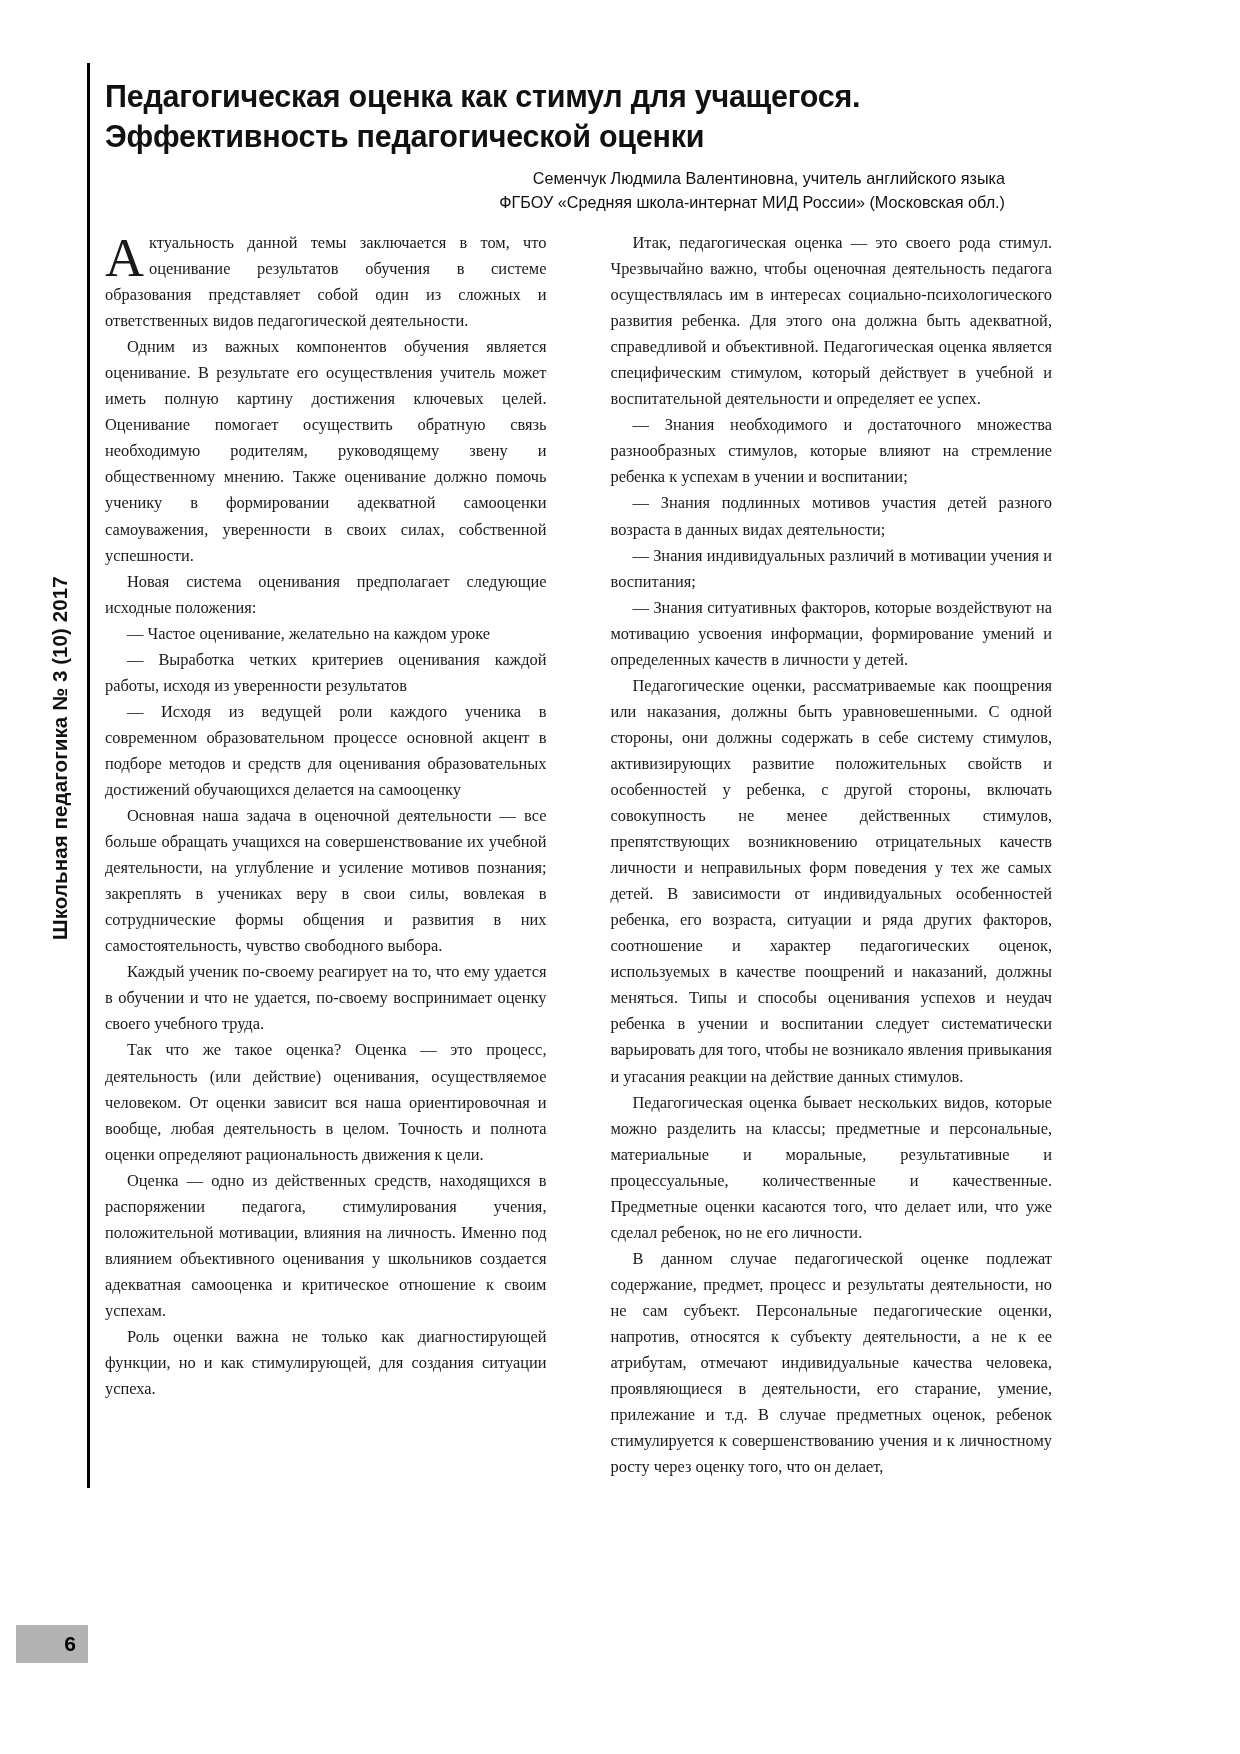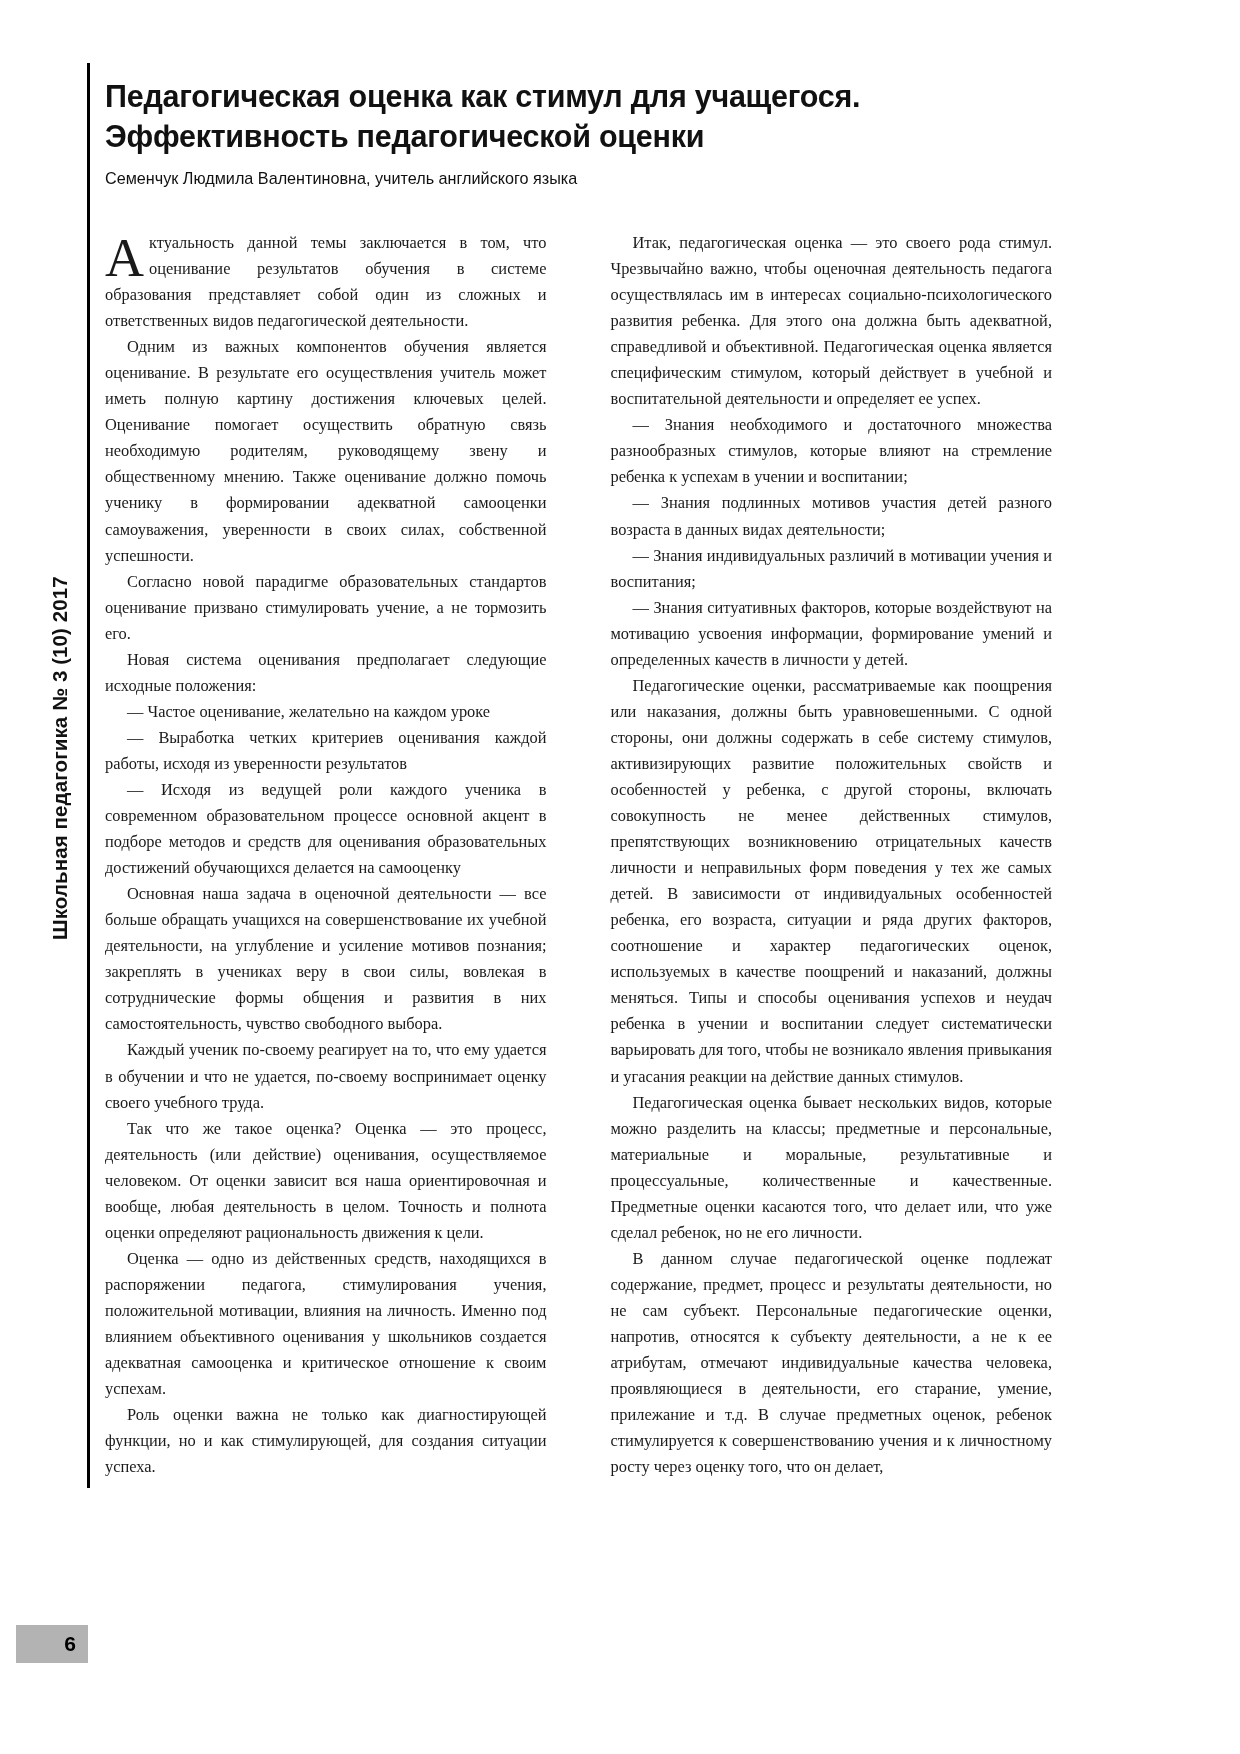--- a/index.html
+++ b/index.html
@@ -107,20 +107,21 @@
     left: 0;
     top: 150px;
     width: 900px;
     font-family: "Liberation Sans", "DejaVu Sans", sans-serif;
     font-size: 16.2px;
     line-height: 24px;
     color: #111111;
   }
   .byline .bl {
     display: block;
+    text-align: right;
   }
 
   
   .columns {
     position: absolute;
     left: 0;
     top: 214px;
     width: 947px;
     height: 1475px;
     display: flex;
@@ -173,28 +174,28 @@
 
   <div class="content">
 
     <div class="article-title">
       <span class="tl">Педагогическая оценка как стимул для учащегося.</span>
       <span class="tl">Эффективность педагогической оценки</span>
     </div>
 
     <div class="byline">
       <span class="bl">Семенчук Людмила Валентиновна, учитель английского языка</span>
+      <span class="bl">ФГБОУ «Средняя школа-интернат МИД России» (Московская обл.)</span>
     </div>
 
     <div class="columns">
 
       <div class="col">
         <p class="dropcap-para"><span class="dropcap">А</span><span>ктуальность данной темы заключается в том, что оценивание результатов обучения в системе образования представляет собой один из сложных и ответственных видов педагогической деятельности.</span></p>
         <p>Одним из важных компонентов обучения является оценивание. В результате его осуществления учитель может иметь полную картину достижения ключевых целей. Оценивание помогает осуществить обратную связь необходимую родителям, руководящему звену и общественному мнению. Также оценивание должно помочь ученику в формировании адекватной самооценки самоуважения, уверенности в своих силах, собственной успешности.</p>
-        <p>Согласно новой парадигме образовательных стандартов оценивание призвано стимулировать учение, а не тормозить его.</p>
         <p>Новая система оценивания предполагает следующие исходные положения:</p>
         <p class="bullet">— Частое оценивание, желательно на каждом уроке</p>
         <p class="bullet">— Выработка четких критериев оценивания каждой работы, исходя из уверенности результатов</p>
         <p class="bullet">— Исходя из ведущей роли каждого ученика в современном образовательном процессе основной акцент в подборе методов и средств для оценивания образовательных достижений обучающихся делается на самооценку</p>
         <p>Основная наша задача в оценочной деятельности — все больше обращать учащихся на совершенствование их учебной деятельности, на углубление и усиление мотивов познания; закреплять в учениках веру в свои силы, вовлекая в сотруднические формы общения и развития в них самостоятельность, чувство свободного выбора.</p>
         <p>Каждый ученик по-своему реагирует на то, что ему удается в обучении и что не удается, по-своему воспринимает оценку своего учебного труда.</p>
         <p>Так что же такое оценка? Оценка — это процесс, деятельность (или действие) оценивания, осуществляемое человеком. От оценки зависит вся наша ориентировочная и вообще, любая деятельность в целом. Точность и полнота оценки определяют рациональность движения к цели.</p>
         <p>Оценка — одно из действенных средств, находящихся в распоряжении педагога, стимулирования учения, положительной мотивации, влияния на личность. Именно под влиянием объективного оценивания у школьников создается адекватная самооценка и критическое отношение к своим успехам.</p>
         <p>Роль оценки важна не только как диагностирующей функции, но и как стимулирующей, для создания ситуации успеха.</p>
       </div>

